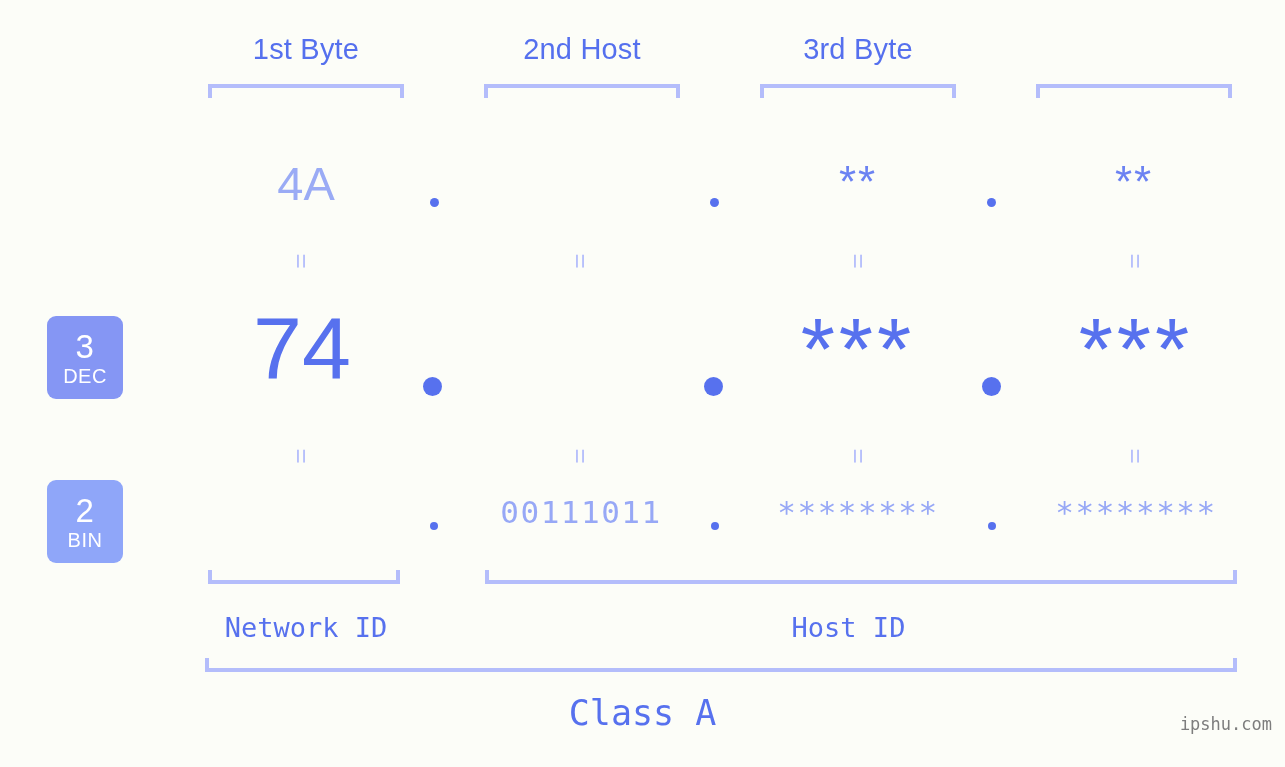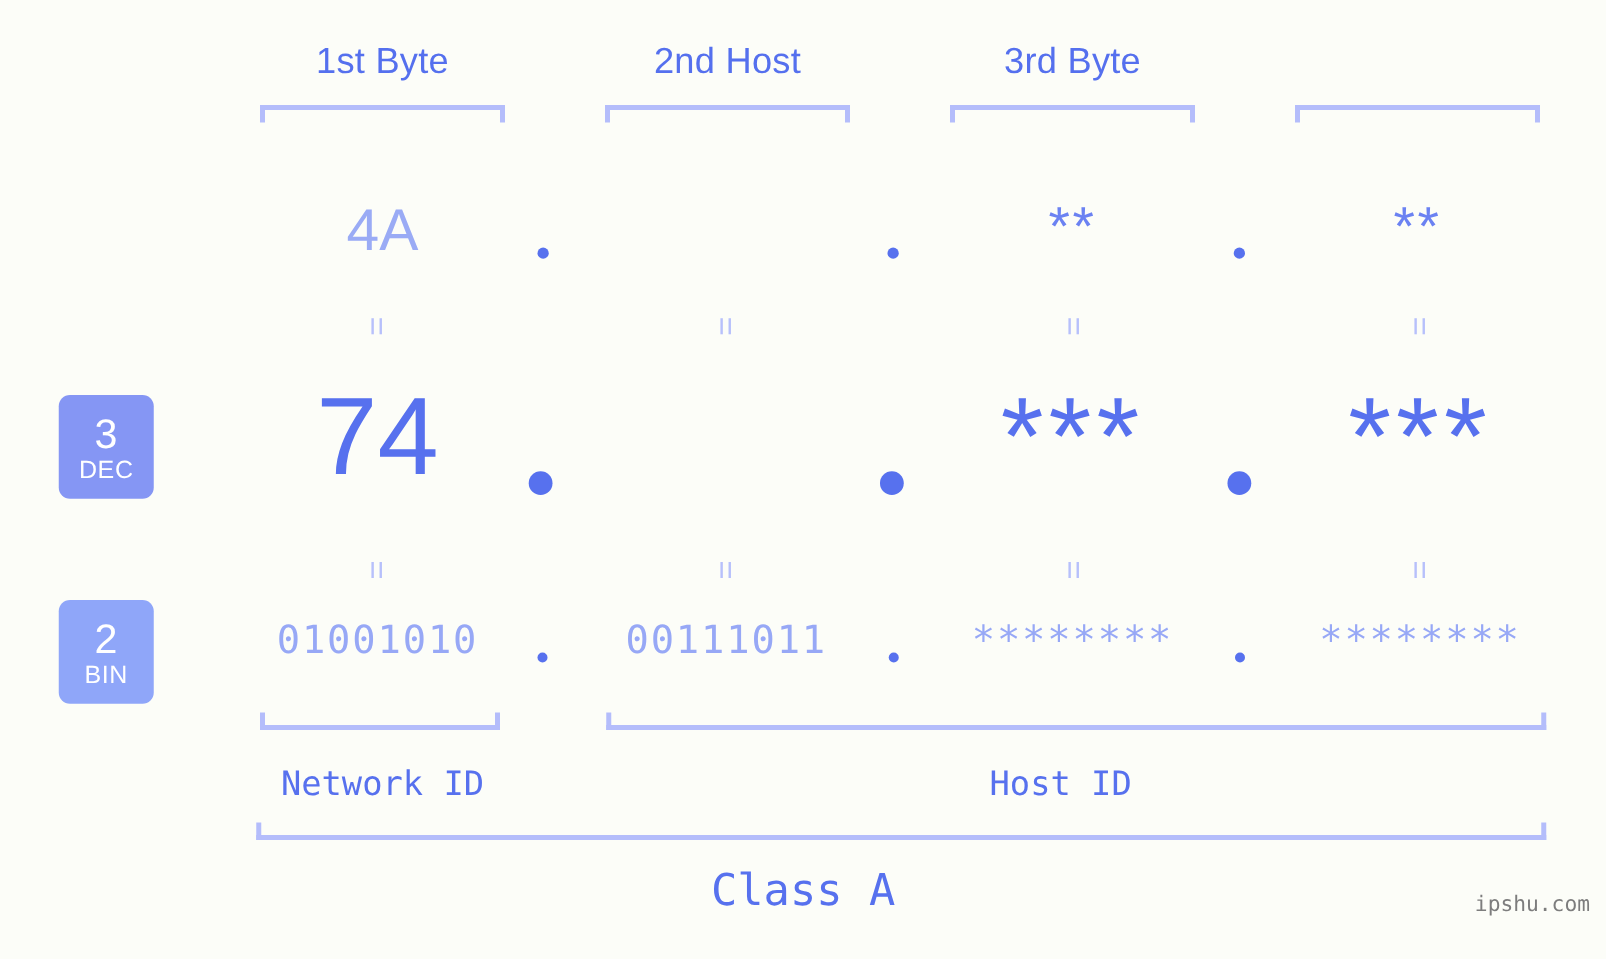--- a/index.html
+++ b/index.html
@@ -187,21 +187,20 @@
 
   <div class="dot big" style="left:423px; top:377px;"></div>
   <div class="dot big" style="left:704px; top:377px;"></div>
   <div class="dot big" style="left:982px; top:377px;"></div>
 
   <div class="eqmark" style="left:291px; top:443px;">=</div>
   <div class="eqmark" style="left:570px; top:443px;">=</div>
   <div class="eqmark" style="left:848px; top:443px;">=</div>
   <div class="eqmark" style="left:1125px; top:443px;">=</div>
 
-  <div class="cell bin-row" style="left:182px">01001010</div>
   <div class="cell bin-row" style="left:461px">00111011</div>
   <div class="cell bin-row" style="left:738px">********</div>
   <div class="cell bin-row" style="left:1016px">********</div>
 
   <div class="dot tiny" style="left:430px; top:522px;"></div>
   <div class="dot tiny" style="left:711px; top:522px;"></div>
   <div class="dot tiny" style="left:988px; top:522px;"></div>
 
   <div class="bracket-bottom" style="left:208px; top:570px; width:192px;"></div>
   <div class="bracket-bottom" style="left:485px; top:570px; width:752px;"></div>

